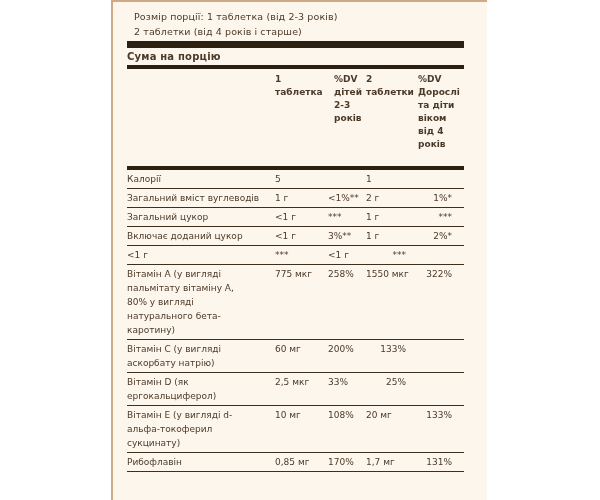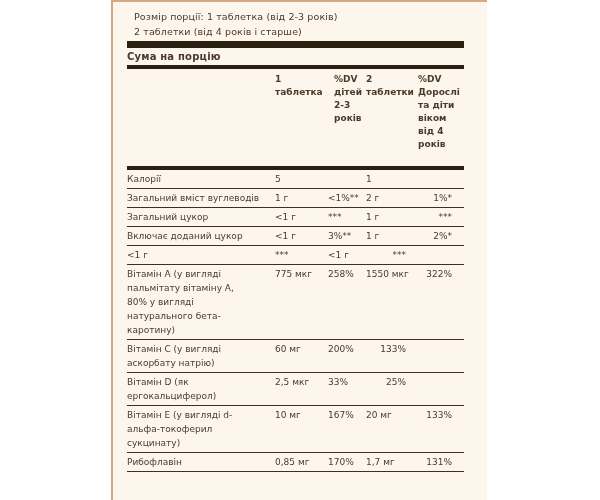--- a/index.html
+++ b/index.html
@@ -167,21 +167,21 @@
 ергокальциферол)</div>
           <div class="cell num-cell">2,5 мкг</div>
           <div class="cell num-cell">33%</div>
           <div class="cell dv-right">25%</div>
         </div>
         <div class="grid row">
           <div class="cell label-cell">Вітамін E (у вигляді d-
 альфа-токоферил
 сукцинату)</div>
           <div class="cell num-cell">10 мг</div>
-          <div class="cell num-cell">167%</div>
+          <div class="cell num-cell">108%</div>
           <div class="cell num-cell">20 мг</div>
           <div class="cell dv-right">133%</div>
         </div>
         <div class="grid row">
           <div class="cell label-cell">Рибофлавін</div>
           <div class="cell num-cell">0,85 мг</div>
           <div class="cell num-cell">170%</div>
           <div class="cell num-cell">1,7 мг</div>
           <div class="cell dv-right">131%</div>
         </div>

